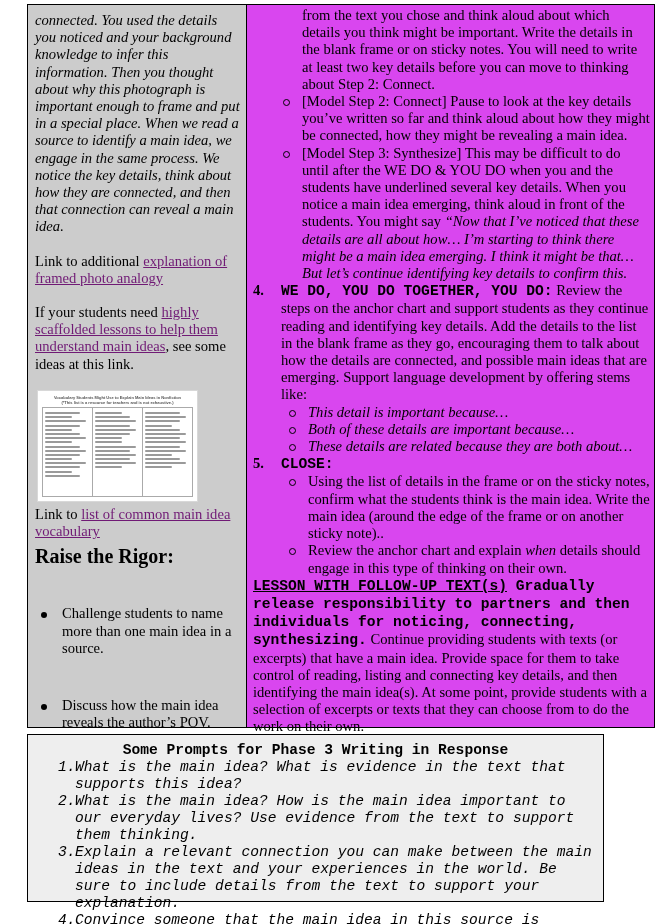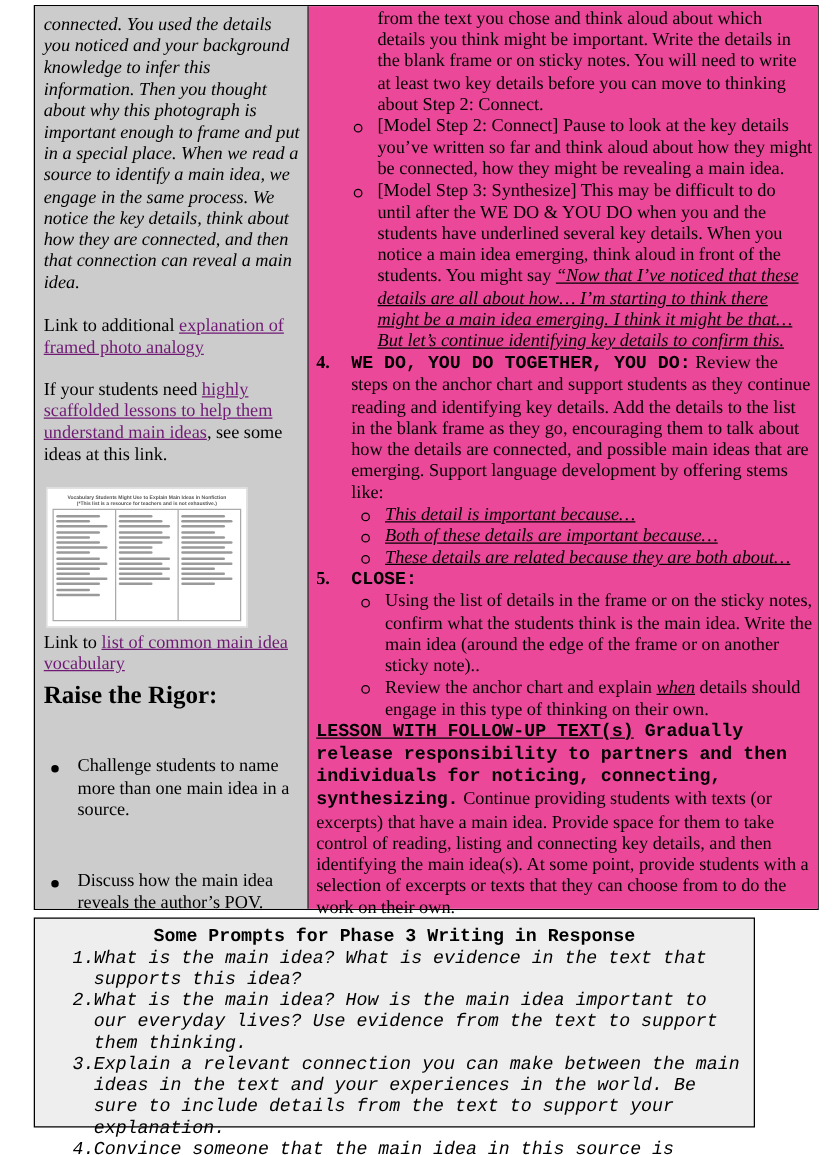--- a/index.html
+++ b/index.html
@@ -2,21 +2,21 @@
 <html><head>
 <meta charset="utf-8">
 <style>
   * { box-sizing: border-box; margin: 0; padding: 0; }
   html, body { width: 671px; height: 924px; background: #ffffff; overflow: hidden; }
   body { font-family: "Liberation Serif", "DejaVu Serif", serif; color: #000; font-size: 14.6px; line-height: 17.2px; position: relative; }
   a, .link { color: #701a75; text-decoration: underline; }
 
   .table-top { position: absolute; left: 27px; top: 4px; width: 628px; height: 724px; border: 1.5px solid #000; border-top: 1.5px solid #000; }
   .col-left { position: absolute; left: 0; top: 0; width: 219px; height: 100%; background: #cccccc; border-right: 1.5px solid #000; padding: 7px 6px 0 7px; }
-  .col-right { position: absolute; left: 219px; top: 0; right: 0; height: 100%; background: #ec4899; padding: 2px 4px 0 6px; }
+  .col-right { position: absolute; left: 219px; top: 0; right: 0; height: 100%; background: #d946ef; padding: 2px 4px 0 6px; }
 
   .italic-para { font-style: italic; }
   .para { margin-top: 17px; }
   .thumb { margin: 17px 0 0 2px; width: 161px; height: 112px; background: #ffffff; border: 1px solid #d8d8d8; padding: 4px 4px; }
   .thumb-title { font-family: "Liberation Sans", sans-serif; font-size: 4px; line-height: 5px; text-align: center; color: #555; font-weight: bold; }
   .thumb-cols { display: flex; margin-top: 2px; border: 1px solid #aaa; height: 90px; }
   .thumb-col { flex: 1; border-right: 1px solid #aaa; padding: 2px; }
   .thumb-col:last-child { border-right: none; }
   .thumb-line { height: 2px; background: #9a9a9a; margin: 2.2px 0; border-radius: 1px; }
   .thumb-line.s { width: 60%; } .thumb-line.m { width: 78%; } .thumb-line.l { width: 92%; }
@@ -28,21 +28,21 @@
 
   .circ-list { list-style: none; }
   .circ-list li { position: relative; padding-left: 49px; }
   .circ-list li::before { content: ""; position: absolute; left: 30px; top: 6px; width: 5px; height: 5px; border-radius: 50%; border: 1px solid #000; }
   .cont { padding-left: 49px; }
   .num-item { position: relative; padding-left: 28px; }
   .num { position: absolute; left: 0; top: 0; font-weight: bold; }
   .num-item .circ-list li { padding-left: 27px; }
   .num-item .circ-list li::before { left: 8px; }
   b, .bold { font-weight: bold; font-family: Liberation Mono, monospace; }
-  i { font-style: italic; text-decoration: underline; }
+  i { font-style: italic; }
   .lesson { margin-top: 0; }
   .u { text-decoration: underline; }
 
   .prompts { position: absolute; left: 27px; top: 734px; width: 577px; height: 168px; background: #eeeeee; border: 1.5px solid #000; border-top: 1.5px solid #000; padding: 7px 8px 0 8px; font-family: Liberation Mono, monospace; }
   .prompts-title { text-align: center; font-weight: bold; font-size: 14.6px; line-height: 17px; }
   .prompts ol { list-style: none; }
   .prompts li { position: relative; padding-left: 39px; font-style: italic; line-height: 17px; }
   .prompts li .pnum { position: absolute; left: 22px; font-style: italic; }
 </style>
 </head>

